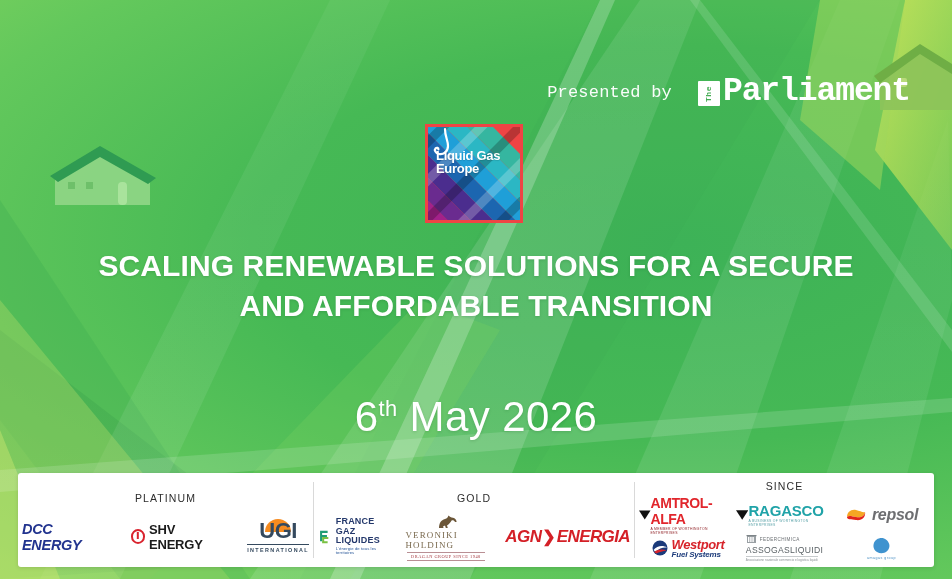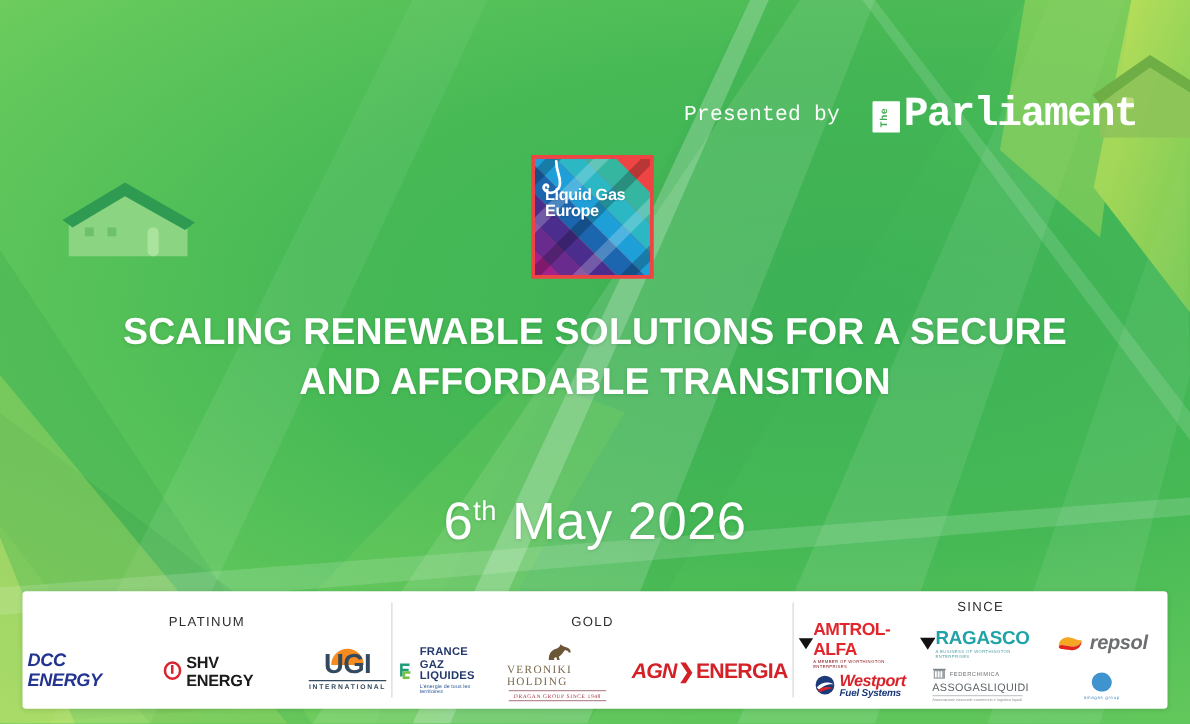--- a/index.html
+++ b/index.html
@@ -91,21 +91,21 @@
   .fgl-t1{color:#24386b;font-size:9px;font-weight:800;letter-spacing:.2px;}
   .fgl-t2{color:#1f4f94;font-size:4.2px;letter-spacing:.1px;margin-top:1.5px;}
 
   .ver{display:flex;flex-direction:column;align-items:center;}
   .ver-name{color:#7a6a4f;font-size:9px;letter-spacing:1.1px;font-family:"Liberation Serif",serif;margin-top:1px;}
   .ver-sub{color:#a4383f;font-size:4.4px;letter-spacing:.5px;font-family:"Liberation Serif",serif;
     border-top:.8px solid #b98f94;border-bottom:.8px solid #b98f94;margin-top:2px;padding:1px 4px;}
 
   .agn{display:flex;align-items:center;gap:1px;}
   .agn-a{color:#d42027;font-size:17px;font-weight:800;font-style:italic;letter-spacing:-.6px;}
-  .agn-b{color:#d42027;font-size:17px;font-weight:800;letter-spacing:-.6px;}
+  .agn-b{color:#d42027;font-size:17px;font-weight:800;font-style:italic;letter-spacing:-.6px;}
   .agn-sep{color:#d42027;font-size:16px;font-weight:800;}
   .amtrol{color:#e1262c;font-size:14px;font-weight:800;letter-spacing:-.4px;}
   .amtrol-sub{color:#8f1f24;font-size:3.4px;letter-spacing:.3px;}
   .ragasco{color:#20a3a8;font-size:15px;font-weight:800;letter-spacing:-.2px;}
   .ragasco-sub{color:#5aa2a8;font-size:3.4px;letter-spacing:.3px;}
   .stack{display:flex;flex-direction:column;}
 
   .repsol{display:flex;align-items:center;gap:5px;}
   .repsol-txt{color:#6d6e71;font-size:16px;font-style:italic;font-weight:600;letter-spacing:-.3px;}
 

